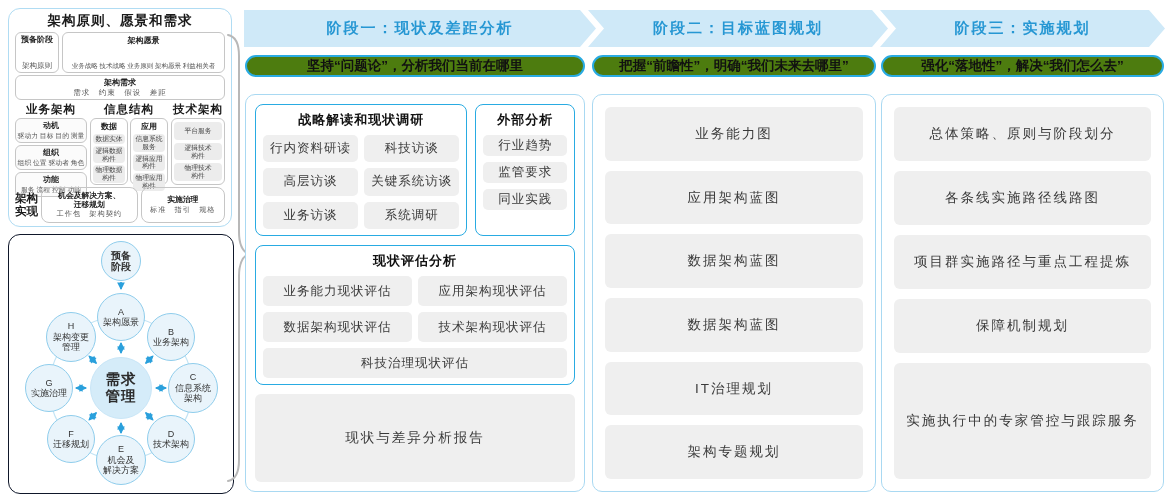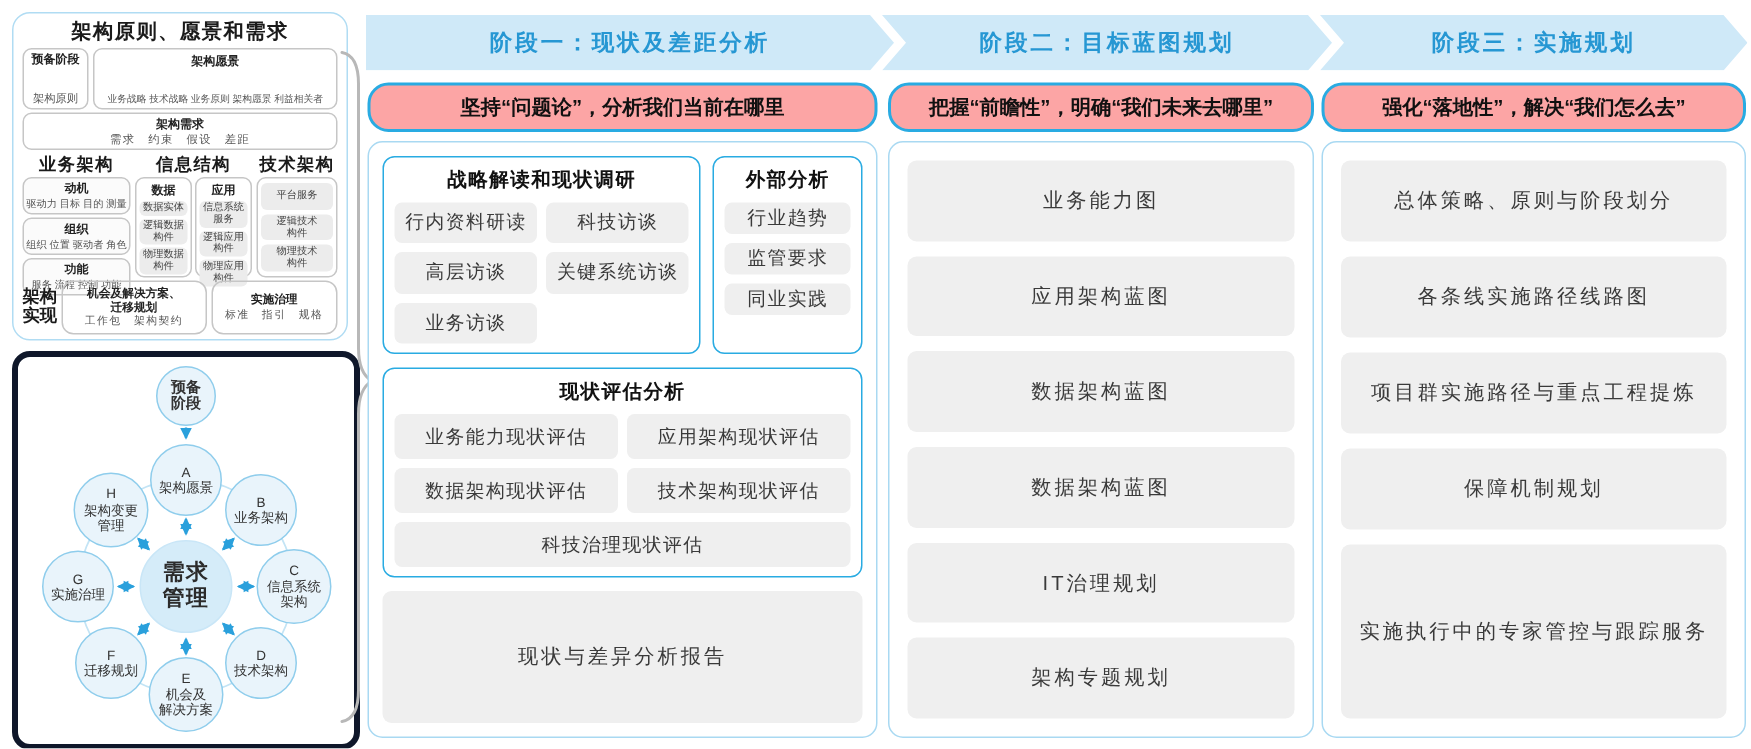--- a/index.html
+++ b/index.html
@@ -38,39 +38,39 @@
   .p1-row4{display:flex;gap:3px;align-items:stretch;height:36px;}
   .impl-label{font-size:11.5px;font-weight:bold;display:flex;align-items:center;line-height:1.15;color:#1a1a1a;}
   .impl-box{flex:1;border:1px solid #c6c6c6;border-radius:8px;text-align:center;display:flex;
             flex-direction:column;justify-content:center;padding:1px;}
   .impl-box .t{font-size:7.8px;font-weight:bold;line-height:1.2;color:#222;}
   .impl-box .s{font-size:7.2px;color:#555;letter-spacing:1px;}
   .impl-box.w1{flex:1.15;}
 
   
   #panel-adm{position:absolute;left:8px;top:234px;width:224px;height:258px;
-    border:4px solid #0f172a;border-radius:12px;background:#fff;}
+    border:1px solid #0f172a;border-radius:12px;background:#fff;}
   #panel-adm svg{position:absolute;left:0;top:0;}
   .circle{position:absolute;border-radius:50%;background:#e9f4fb;border:1.5px solid #8fcdec;
     display:flex;align-items:center;justify-content:center;text-align:center;
     font-size:9px;line-height:1.15;color:#333;box-sizing:border-box;}
   .circle.prep{font-size:10px;font-weight:bold;}
   .center-circle{background:#d5ecf9;border:1px solid #c9e6f7;font-size:14.5px;font-weight:bold;letter-spacing:1px;color:#2b2b2b;}
 
   
   #brace{position:absolute;left:223px;top:32px;}
 
   
   .banner{position:absolute;top:10px;height:37px;background:#cfe9f8;display:flex;align-items:center;
     justify-content:center;font-size:15px;font-weight:bold;color:#2697d3;letter-spacing:2px;}
   #banner1{left:244px;width:352px;clip-path:polygon(0 0,calc(100% - 16px) 0,100% 50%,calc(100% - 16px) 100%,0 100%);}
   #banner2{left:588px;width:300px;clip-path:polygon(0 0,calc(100% - 16px) 0,100% 50%,calc(100% - 16px) 100%,0 100%,16px 50%);}
   #banner3{left:880px;width:285px;clip-path:polygon(0 0,calc(100% - 16px) 0,100% 50%,calc(100% - 16px) 100%,0 100%,16px 50%);}
 
-  .subtitle{position:absolute;top:55px;height:33px;background:#fca5a5;border:2px solid #29abe2;border-radius:14px;
+  .subtitle{position:absolute;top:55px;height:22px;background:#4d7c0f;border:2px solid #29abe2;border-radius:14px;
     display:flex;align-items:center;justify-content:center;font-size:13.5px;font-weight:bold;color:#111;box-sizing:border-box;}
   #sub1{left:245px;width:340px;}
   #sub2{left:592px;width:284px;}
   #sub3{left:881px;width:283px;}
 
   .content{position:absolute;top:94px;height:398px;border:1.5px solid #a9d9f2;border-radius:10px;
     background:#fff;box-sizing:border-box;display:flex;flex-direction:column;}
   #content1{left:245px;width:340px;padding:9px;gap:9px;}
   #content2{left:592px;width:284px;padding:12px;gap:10px;}
   #content3{left:881px;width:283px;padding:12px;gap:10px;}
@@ -236,20 +236,21 @@
   <div class="content" id="content1">
     <div class="row-top">
       <div class="bluebox" id="strategy">
         <div class="bb-title">战略解读和现状调研</div>
         <div class="grid2">
           <div class="gitem">行内资料研读</div>
           <div class="gitem">科技访谈</div>
           <div class="gitem">高层访谈</div>
           <div class="gitem">关键系统访谈</div>
           <div class="gitem">业务访谈</div>
+          <div class="gitem">系统调研</div>
         </div>
       </div>
       <div class="bluebox" id="external">
         <div class="bb-title">外部分析</div>
         <div class="vstack">
           <div class="gitem">行业趋势</div>
           <div class="gitem">监管要求</div>
           <div class="gitem">同业实践</div>
         </div>
       </div>

